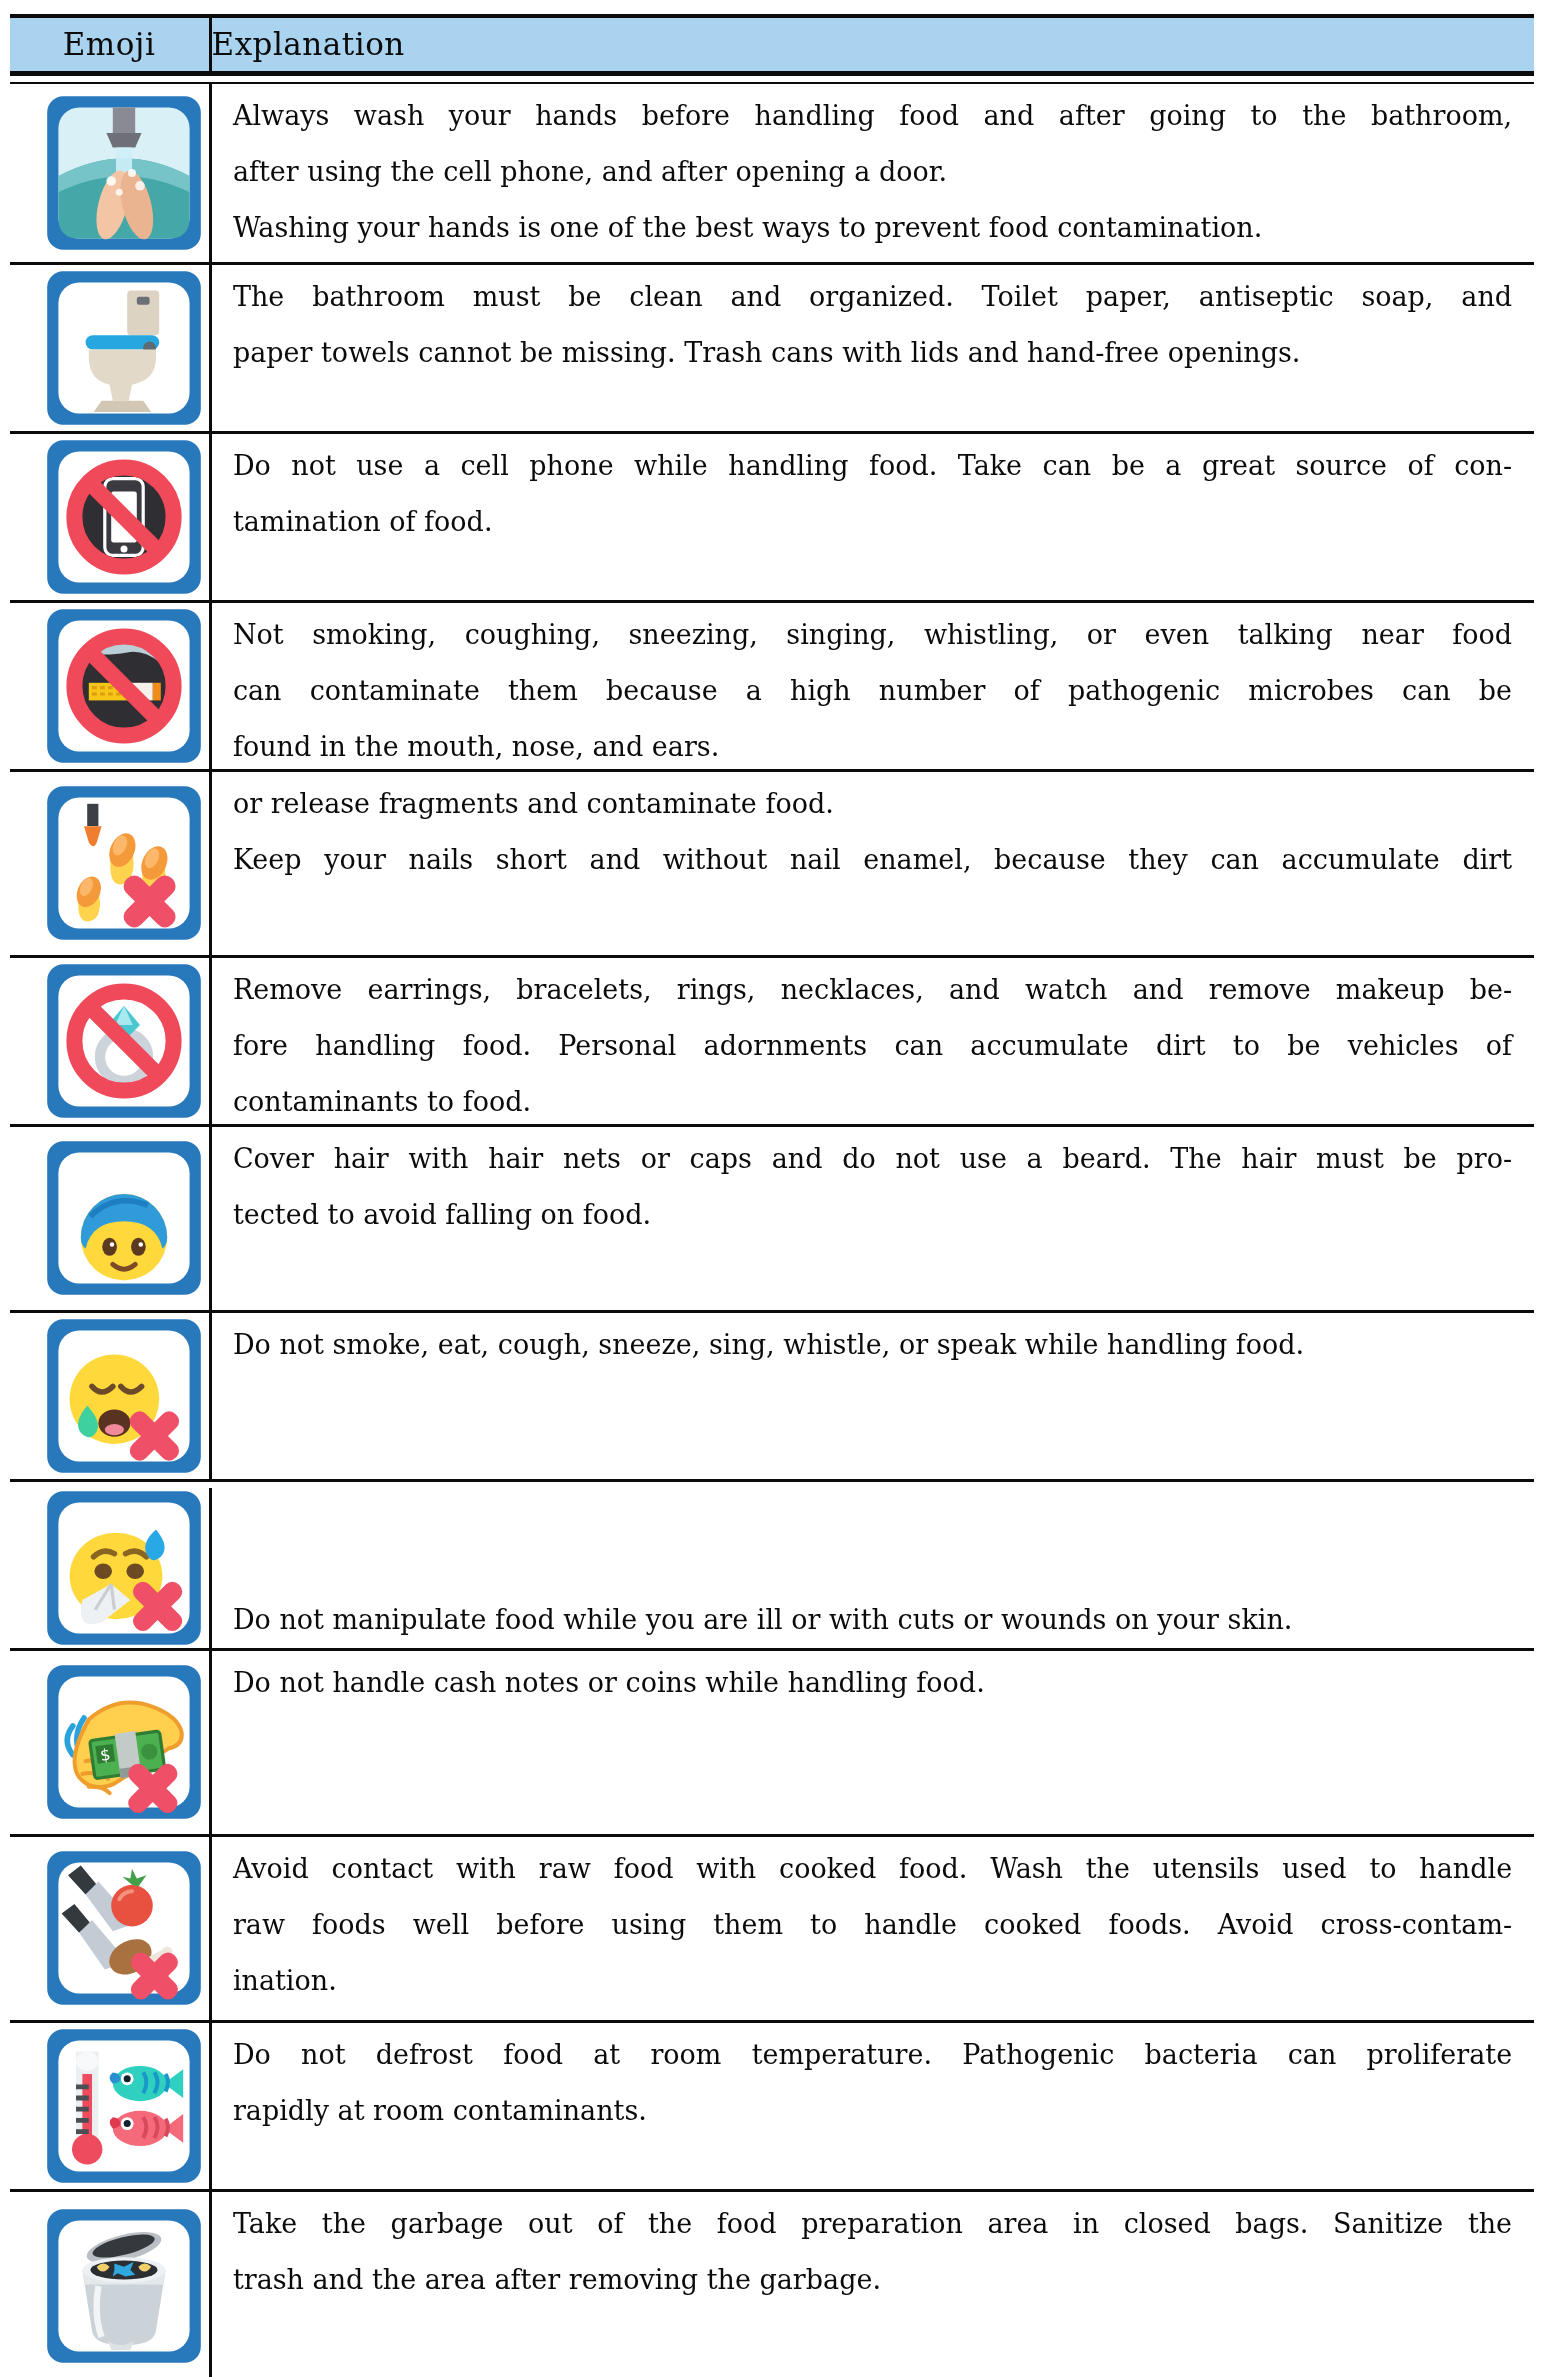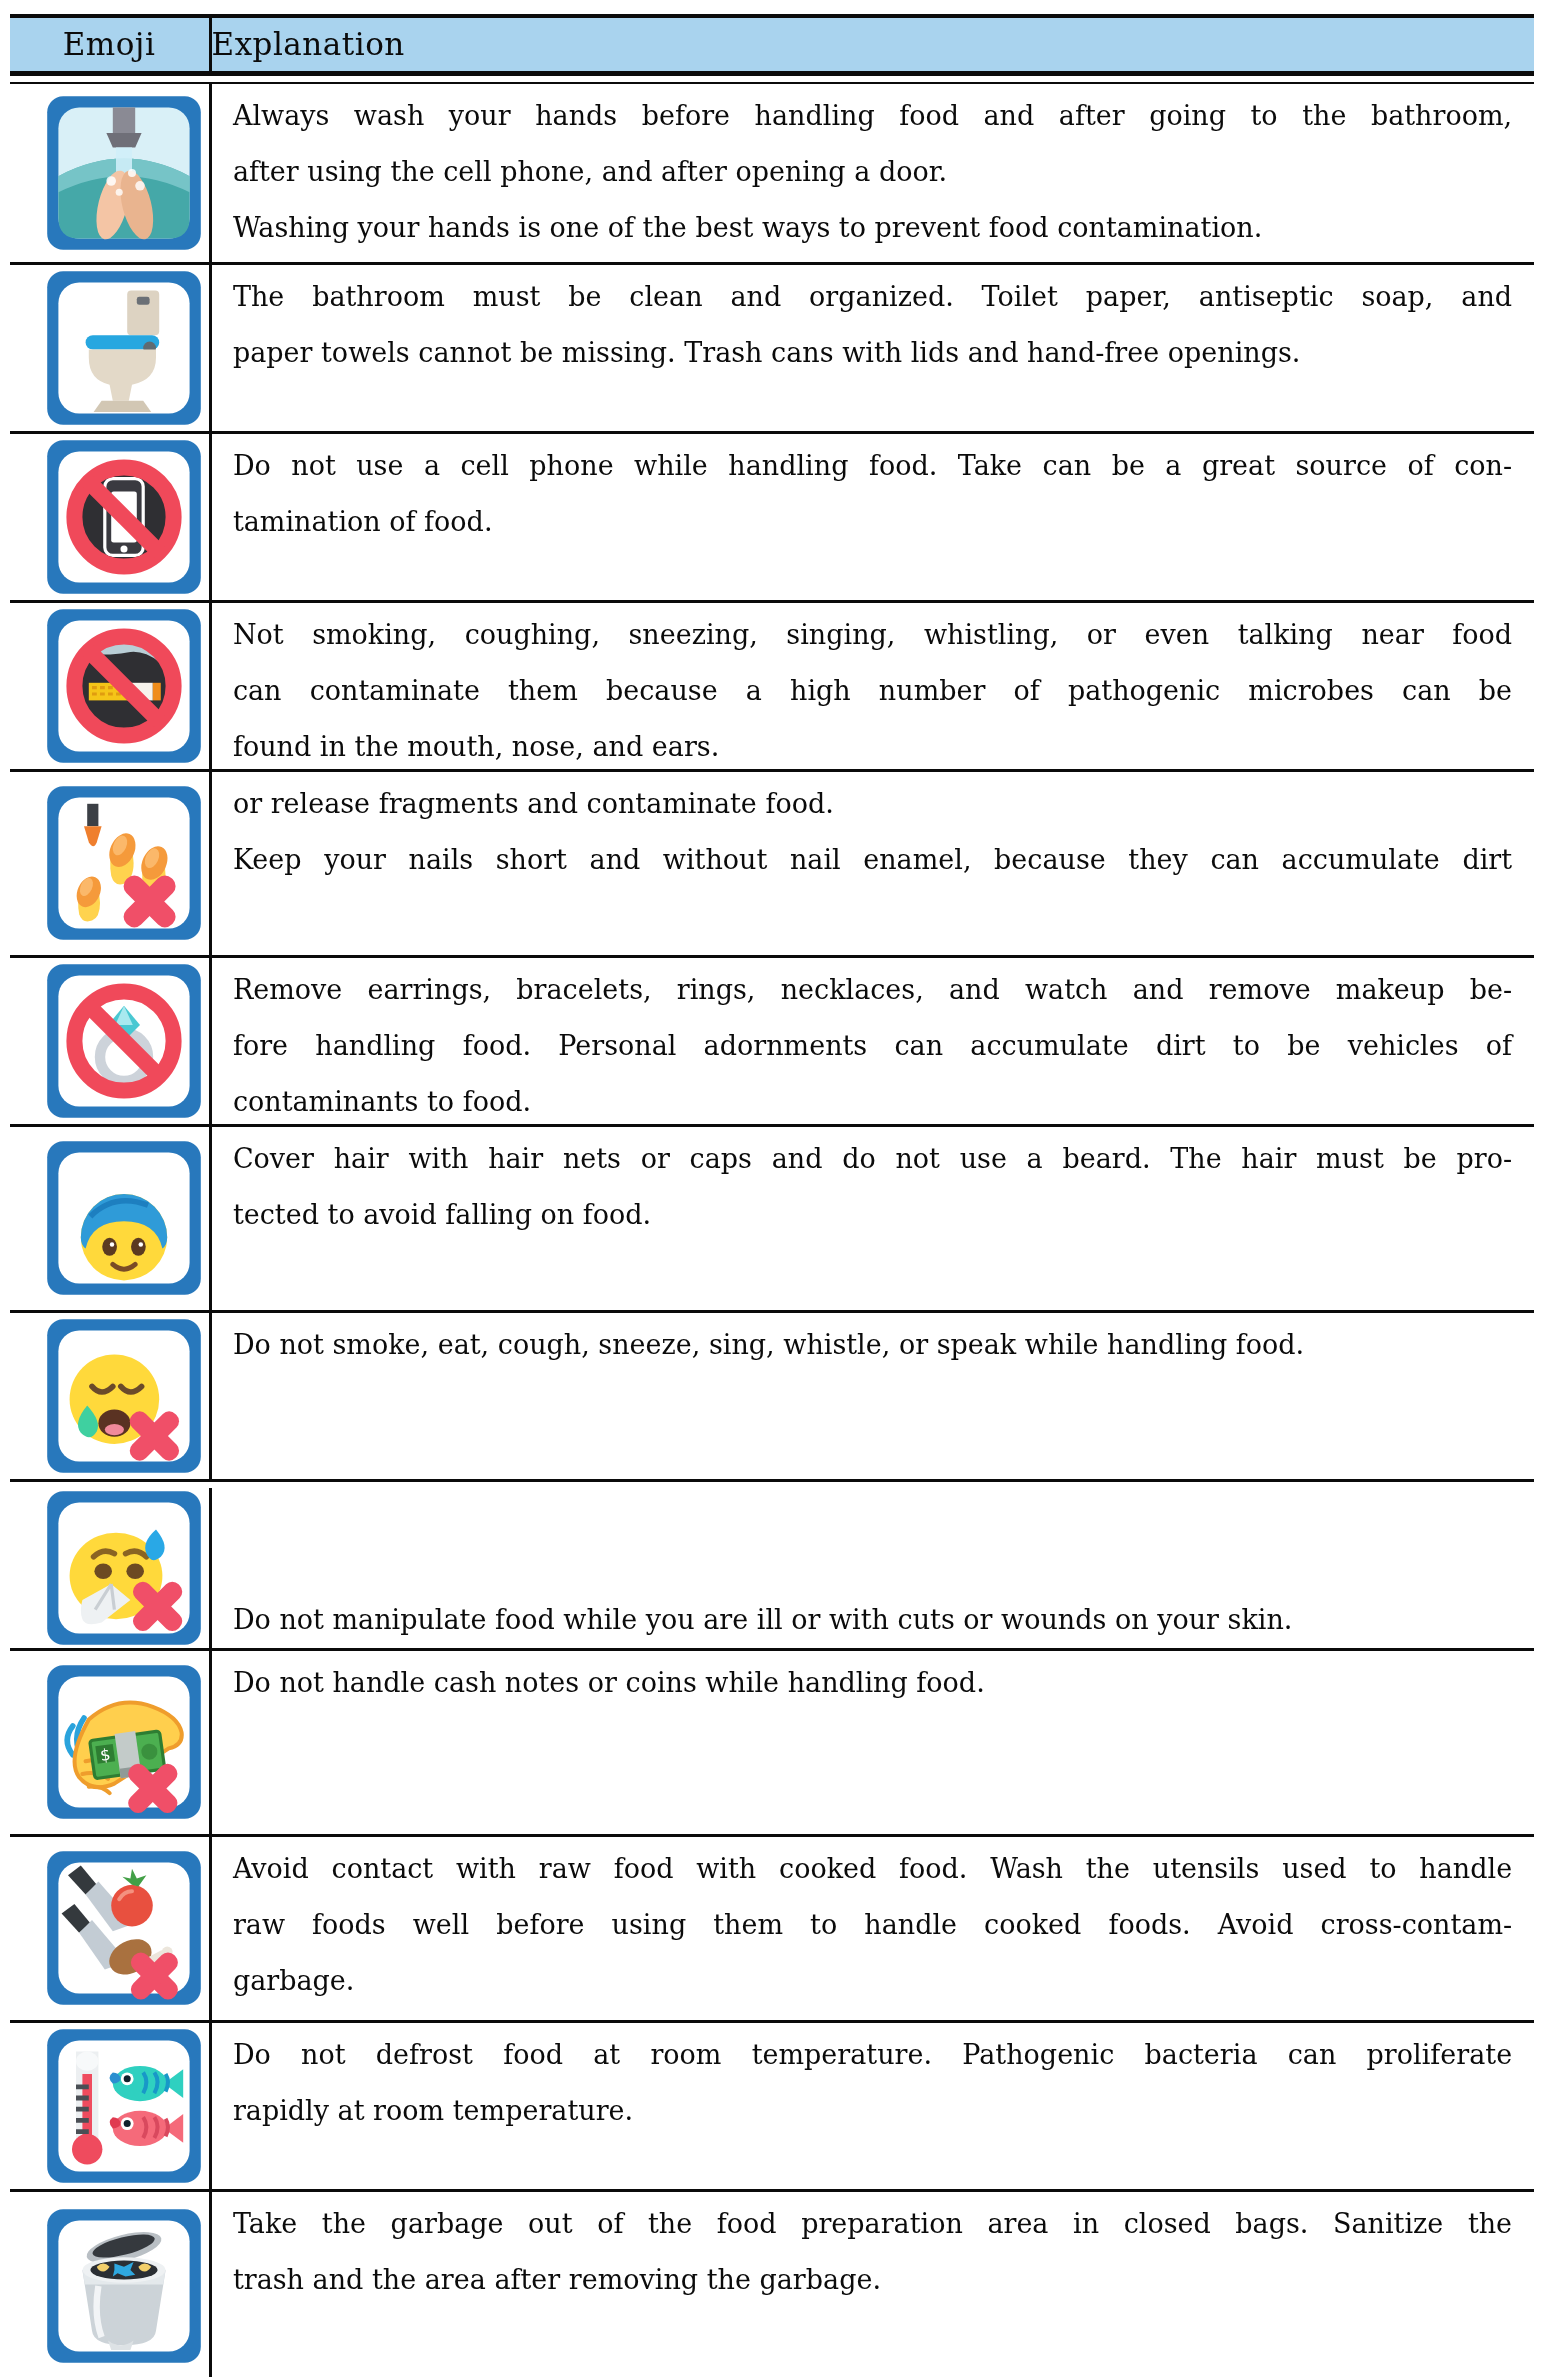--- a/index.html
+++ b/index.html
@@ -306,21 +306,21 @@
     <g transform="translate(69 80)">
       <rect x="-18" y="-6" width="36" height="12" rx="5.5" transform="rotate(45)" fill="#f04f68"></rect>
       <rect x="-18" y="-6" width="36" height="12" rx="5.5" transform="rotate(-45)" fill="#f04f68"></rect>
     </g>
   </svg>
             </span>
     </div>
     <div class="cell text-cell">
             <div class="line just">Avoid contact with raw food with cooked food. Wash the utensils used to handle</div>
             <div class="line just">raw foods well before using them to handle cooked foods. Avoid cross-contam-</div>
-            <div class="line">garbage.</div>
+            <div class="line">ination.</div>
           </div>
   </div>
         <div class="row body-row" style="height: 166px;">
     <div class="cell emoji-cell">
       <span class="icon-slot">
               <svg viewBox="0 0 100 100" xmlns="http://www.w3.org/2000/svg">
     <rect x="2" y="2" width="96" height="96" rx="10" fill="#2878bc"></rect>
     <rect x="9" y="9" width="82" height="82" rx="13" fill="#ffffff"></rect>
     <path d="M20 16 h14 v54 a7 7 0 1 1 -14 0 Z" fill="#eceff1"></path>
     <rect x="24" y="30" width="6" height="42" fill="#ef4b5e"></rect>
@@ -341,21 +341,21 @@
       <path d="M43 64 q-4 -4 0 -7 q4 0 5 4 q-1 3 -5 3 Z" fill="#e03a50"></path>
       <circle cx="52" cy="61" r="4" fill="#ffffff"></circle>
       <circle cx="52" cy="61" r="2.2" fill="#10222c"></circle>
       <path d="M62 57 q4 6 0 13 M69 57 q4 6 0 13 M76 58 q3 5 0 11" stroke="#d9495e" stroke-width="2.5" fill="none"></path>
     </g>
   </svg>
             </span>
     </div>
     <div class="cell text-cell">
             <div class="line just">Do not defrost food at room temperature. Pathogenic bacteria can proliferate</div>
-            <div class="line">rapidly at room temperature.</div>
+            <div class="line">rapidly at room contaminants.</div>
           </div>
   </div>
         <div class="row body-row" style="height: 188px;">
     <div class="cell emoji-cell">
       <span class="icon-slot">
               <svg viewBox="0 0 100 100" xmlns="http://www.w3.org/2000/svg">
     <rect x="2" y="2" width="96" height="96" rx="10" fill="#2878bc"></rect>
     <rect x="9" y="9" width="82" height="82" rx="13" fill="#ffffff"></rect>
     <g transform="rotate(-14 50 26)">
       <ellipse cx="50" cy="26" rx="24" ry="8" fill="#b9bfc4"></ellipse>

